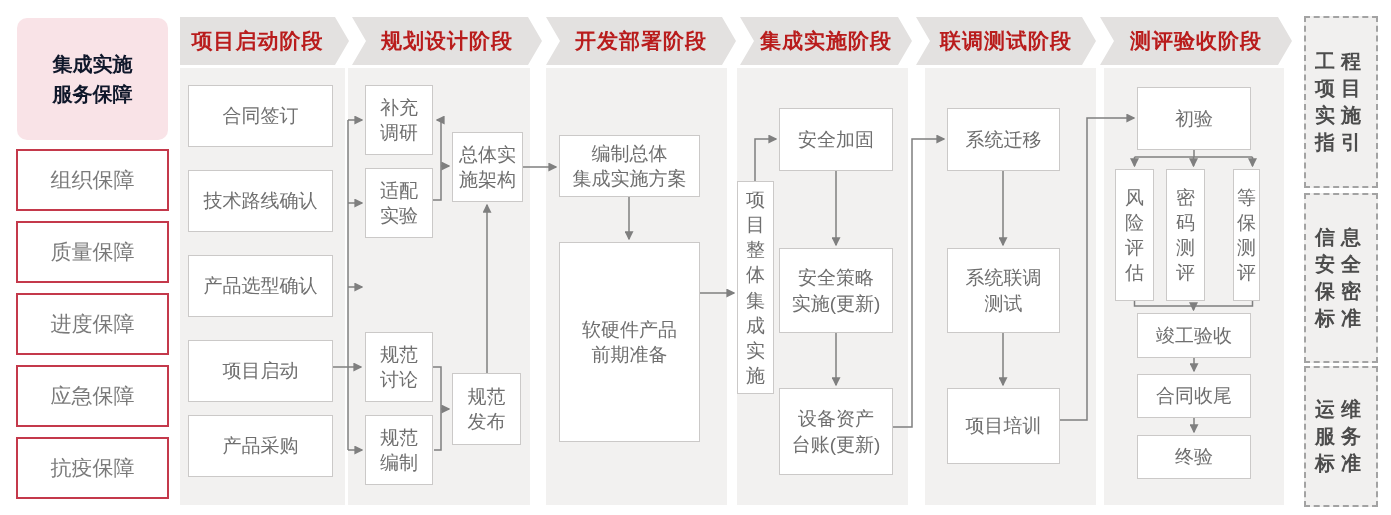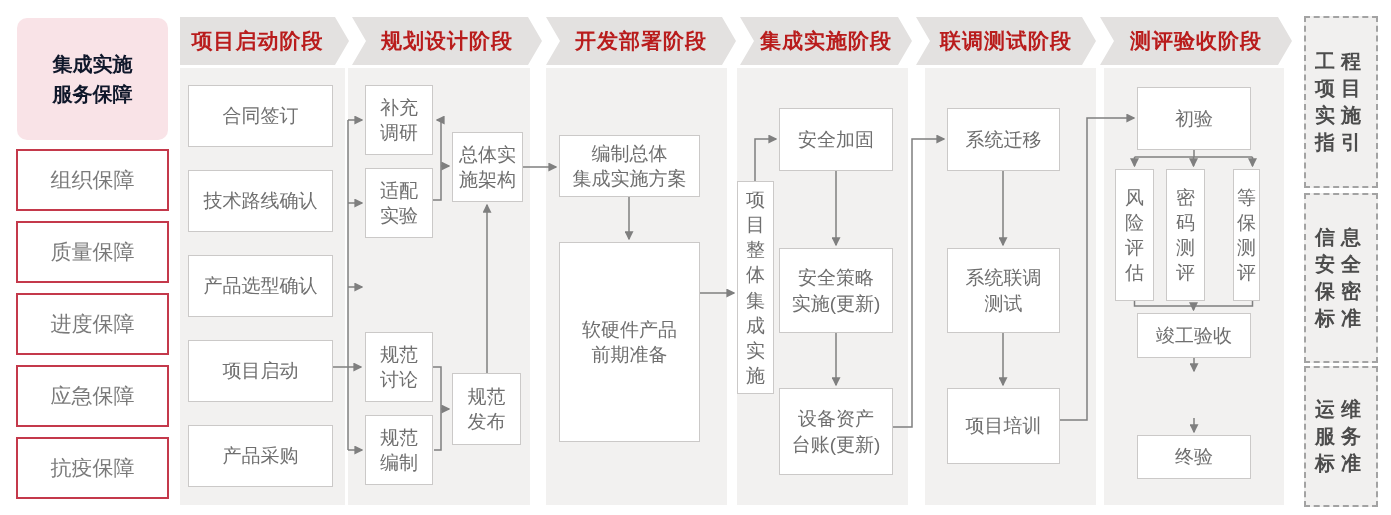--- a/index.html
+++ b/index.html
@@ -126,21 +126,21 @@
     <path class="ln" d="M1134.5 301 V306 H1252.5 V301"></path>
     <path class="ln" d="M1193.5 306 V310" marker-end="url(#arr)"></path>
     <path class="ln" d="M1194 358 V371" marker-end="url(#arr)"></path>
     <path class="ln" d="M1194 418 V432" marker-end="url(#arr)"></path>
   </svg>
 
   <div class="node" style="left:188px;top:85px;width:145px;height:62px">合同签订</div>
   <div class="node" style="left:188px;top:170px;width:145px;height:62px">技术路线确认</div>
   <div class="node" style="left:188px;top:255px;width:145px;height:62px">产品选型确认</div>
   <div class="node" style="left:188px;top:340px;width:145px;height:62px">项目启动</div>
-  <div class="node" style="left:188px;top:425px;width:145px;height:62px">产品采购</div>
+  <div class="node" style="left:188px;top:415px;width:145px;height:62px">产品采购</div>
 
   <div class="node" style="left:365px;top:85px;width:68px;height:70px">补充
 调研</div>
   <div class="node" style="left:365px;top:168px;width:68px;height:70px">适配
 实验</div>
   <div class="node" style="left:365px;top:332px;width:68px;height:70px">规范
 讨论</div>
   <div class="node" style="left:365px;top:415px;width:68px;height:70px">规范
 编制</div>
   <div class="node" style="left:452px;top:132px;width:71px;height:70px">总体实
@@ -163,20 +163,21 @@
   <div class="node" style="left:947px;top:108px;width:113px;height:63px">系统迁移</div>
   <div class="node" style="left:947px;top:248px;width:113px;height:85px">系统联调
 测试</div>
   <div class="node" style="left:947px;top:388px;width:113px;height:76px">项目培训</div>
 
   <div class="node" style="left:1137px;top:87px;width:114px;height:63px">初验</div>
   <div class="node v" style="left:1115px;top:169px;width:39px;height:132px">风险评估</div>
   <div class="node v" style="left:1166px;top:169px;width:39px;height:132px">密码测评</div>
   <div class="node v" style="left:1233px;top:169px;width:27px;height:132px">等保测评</div>
   <div class="node" style="left:1137px;top:313px;width:114px;height:45px">竣工验收</div>
+  <div class="node" style="left:1137px;top:374px;width:114px;height:44px">合同收尾</div>
   <div class="node" style="left:1137px;top:435px;width:114px;height:44px">终验</div>
 
   <div class="std" style="top:16px;height:172px">
     <div class="std-inner">工程项目实施指引</div>
   </div>
   <div class="std" style="top:193px;height:170px">
     <div class="std-inner">信息安全保密标准</div>
   </div>
   <div class="std" style="top:366px;height:141px">
     <div class="std-inner">运维服务标准</div>

